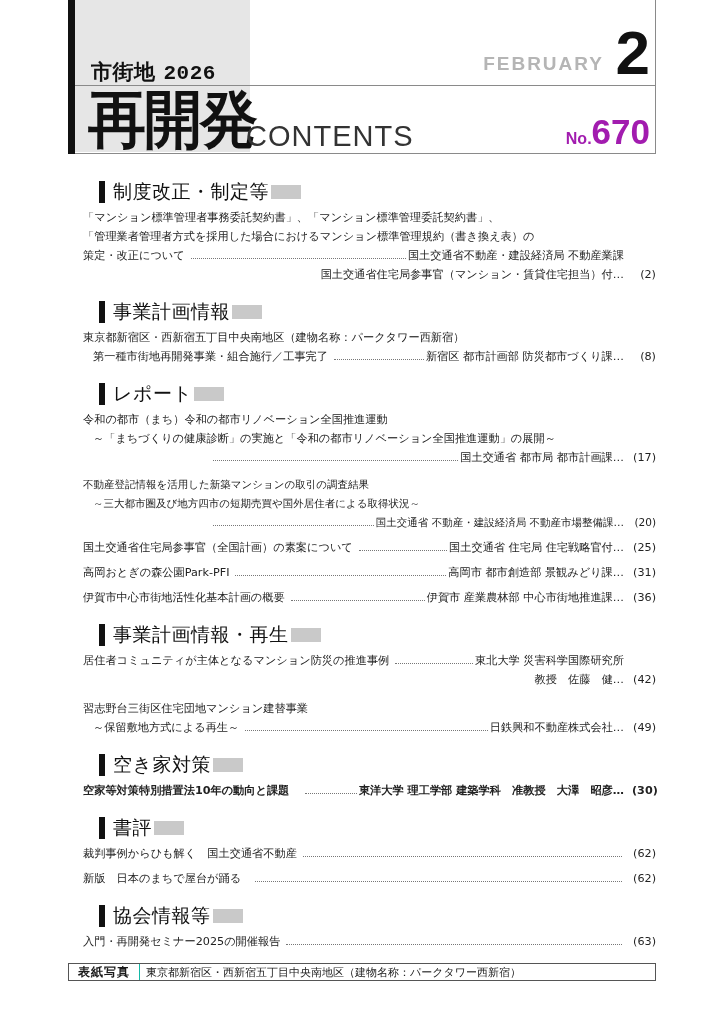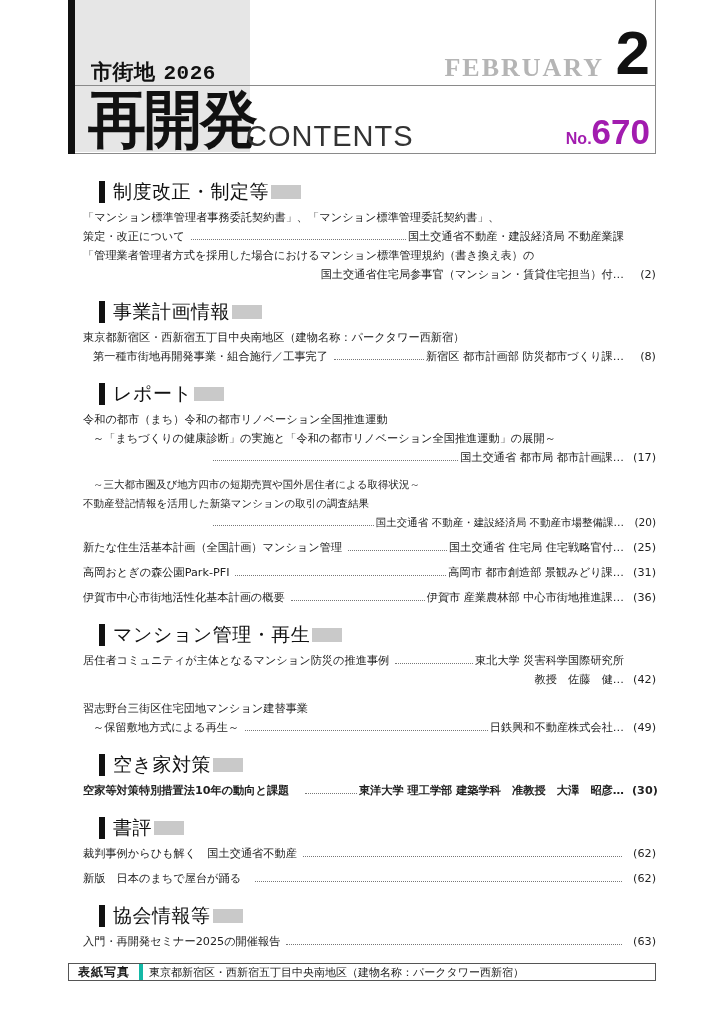--- a/index.html
+++ b/index.html
@@ -14,22 +14,22 @@
   .hdr-mid { position:absolute; left:7px; right:0; top:85px; height:1px; background:#8a8a8a; }
   .hdr-bot { position:absolute; left:7px; right:0; top:153px; height:1px; background:#8a8a8a; }
   .series { position:absolute; left:23px; top:58px; font-family:Liberation Mono, monospace;
             font-weight:bold; font-size:21px; color:#111; letter-spacing:0.5px; white-space:nowrap; }
   .series .yr { margin-left:8px; }
   .masthead { position:absolute; left:20px; top:84px; font-family:"Liberation Sans", sans-serif;
               font-weight:900; font-size:58px; line-height:66px; color:#111; letter-spacing:-2px;
               transform:scaleY(1.08); transform-origin:top left; }
   .contents { position:absolute; left:178px; top:120px; font-family:"Liberation Sans", sans-serif;
               font-size:29px; color:#333; letter-spacing:1px; font-weight:normal; }
-  .month { position:absolute; right:52px; top:53px; font-family:Liberation Serif, serif;
-           font-weight:bold; font-size:26px; color:#b5b5b5; letter-spacing:2px; }
+  .month { position:absolute; right:52px; top:53px; font-family:Liberation Sans, sans-serif;
+           font-weight:bold; font-size:19px; color:#b5b5b5; letter-spacing:2px; }
   .monthnum { position:absolute; right:6px; top:22px; font-family:"Liberation Sans", sans-serif;
               font-weight:bold; font-size:62px; line-height:62px; color:#111; }
   .issue { position:absolute; right:6px; top:112px; font-family:"Liberation Sans", sans-serif;
            font-weight:bold; color:#a21caf; white-space:nowrap; }
   .issue .no { font-size:16px; }
   .issue .num { font-size:35px; letter-spacing:0px; }
 
   
   .toc { position:absolute; left:68px; top:178px; width:588px; }
   .sec { margin-bottom:0; }
@@ -43,21 +43,21 @@
   .line .txt { flex:0 0 auto; }
   .line .dots { flex:1 1 auto; border-bottom:1px dotted #777; margin:0 2px 4px 6px; height:1px; min-width:10px; }
   .line .src { flex:0 0 auto; }
   .line .pg { flex:0 0 auto; margin-left:8px; width:24px; text-align:right; }
   .line.right { justify-content:flex-end; }
   .indent { padding-left:10px; }
 
   
   .cover { position:absolute; left:68px; top:963px; width:588px; height:18px; border:1px solid #555;
            display:flex; align-items:center; font-size:11px; box-sizing:border-box; }
-  .cover .lbl { width:70px; text-align:left; font-weight:bold; font-size:12px; border-right:4px solid #14b8a6;
+  .cover .lbl { width:70px; text-align:left; font-weight:bold; font-size:12px; border-right:1px solid #14b8a6;
                 height:100%; display:flex; align-items:center; justify-content:center; letter-spacing:1px; }
   .cover .val { padding-left:6px; color:#222; white-space:nowrap; }
 </style>
 </head>
 <body>
 
 <div class="hdr">
   <div class="hdr-bar"></div>
   <div class="hdr-gray"></div>
   <div class="hdr-rline"></div>
@@ -83,28 +83,28 @@
     <div class="sec-title">
       <span class="mark"></span>
       <span class="label">制度改正・制定等</span>
       <span class="tab"></span>
     </div>
     <div class="entry" style="margin-top:2px;">
       <div class="line">
           <span class="txt">「マンション標準管理者事務委託契約書」、「マンション標準管理委託契約書」、</span>
         </div>
       <div class="line">
+          <span class="txt">「管理業者管理者方式を採用した場合におけるマンション標準管理規約（書き換え表）の</span>
+        </div>
+      <div class="line">
         <span class="txt">策定・改正について</span>
         <span class="dots"></span>
         <span class="src">国土交通省不動産・建設経済局 不動産業課</span>
         <span class="pg" style="visibility:hidden;">(0)</span>
       </div>
-      <div class="line">
-          <span class="txt">「管理業者管理者方式を採用した場合におけるマンション標準管理規約（書き換え表）の</span>
-        </div>
       <div class="line right">
         <span class="src">国土交通省住宅局参事官（マンション・賃貸住宅担当）付…</span>
         <span class="pg">(2)</span>
       </div>
     </div>
   </div>
 
   <div class="sec" style="margin-bottom:14px;">
     <div class="sec-title">
       <span class="mark"></span>
@@ -137,35 +137,35 @@
       <div class="line indent">
           <span class="txt">～「まちづくりの健康診断」の実施と「令和の都市リノベーション全国推進運動」の展開～</span>
         </div>
       <div class="line" style="padding-left:130px;">
         <span class="dots" style="margin-left:0;"></span>
         <span class="src">国土交通省 都市局 都市計画課…</span>
         <span class="pg">(17)</span>
       </div>
     </div>
     <div class="entry" style="margin-top:8px; font-size:10.5px;">
+      <div class="line">
+          <span class="txt">不動産登記情報を活用した新築マンションの取引の調査結果</span>
+        </div>
       <div class="line indent">
           <span class="txt">～三大都市圏及び地方四市の短期売買や国外居住者による取得状況～</span>
-        </div>
-      <div class="line">
-          <span class="txt">不動産登記情報を活用した新築マンションの取引の調査結果</span>
         </div>
       <div class="line" style="padding-left:130px;">
         <span class="dots" style="margin-left:0;"></span>
         <span class="src">国土交通省 不動産・建設経済局 不動産市場整備課…</span>
         <span class="pg">(20)</span>
       </div>
     </div>
     <div class="entry" style="margin-top:6px;">
       <div class="line">
-        <span class="txt">新たな住生活基本計画（全国計画）マンション管理</span>
+        <span class="txt">国土交通省住宅局参事官（全国計画）の素案について</span>
         <span class="dots"></span>
         <span class="src">国土交通省 住宅局 住宅戦略官付…</span>
         <span class="pg">(25)</span>
       </div>
     </div>
     <div class="entry" style="margin-top:6px;">
       <div class="line">
         <span class="txt">高岡おとぎの森公園Park-PFI</span>
         <span class="dots"></span>
         <span class="src">高岡市 都市創造部 景観みどり課…</span>
@@ -178,21 +178,21 @@
         <span class="dots"></span>
         <span class="src">伊賀市 産業農林部 中心市街地推進課…</span>
         <span class="pg">(36)</span>
       </div>
     </div>
   </div>
 
   <div class="sec" style="margin-bottom:14px;">
     <div class="sec-title">
       <span class="mark"></span>
-      <span class="label">マンション管理・再生</span>
+      <span class="label">事業計画情報・再生</span>
       <span class="tab"></span>
     </div>
     <div class="entry" style="margin-top:2px;">
       <div class="line">
         <span class="txt">居住者コミュニティが主体となるマンション防災の推進事例</span>
         <span class="dots"></span>
         <span class="src">東北大学 災害科学国際研究所</span>
         <span class="pg" style="visibility:hidden;">(0)</span>
       </div>
       <div class="line right">

